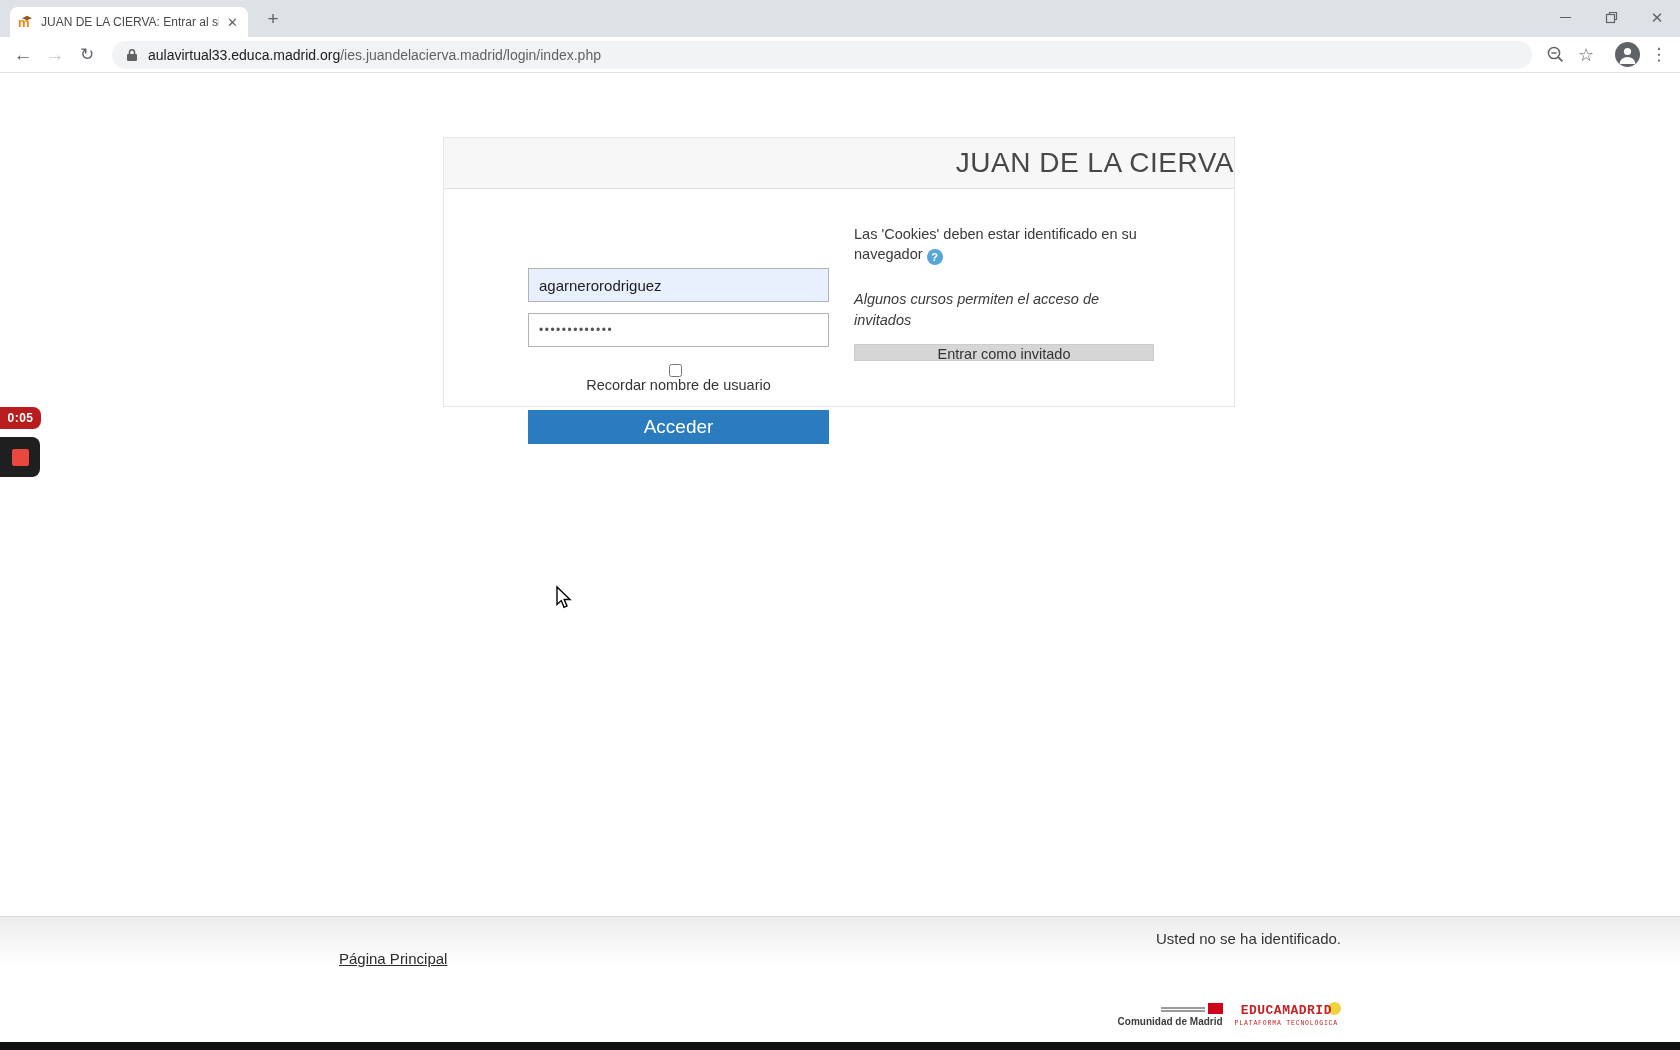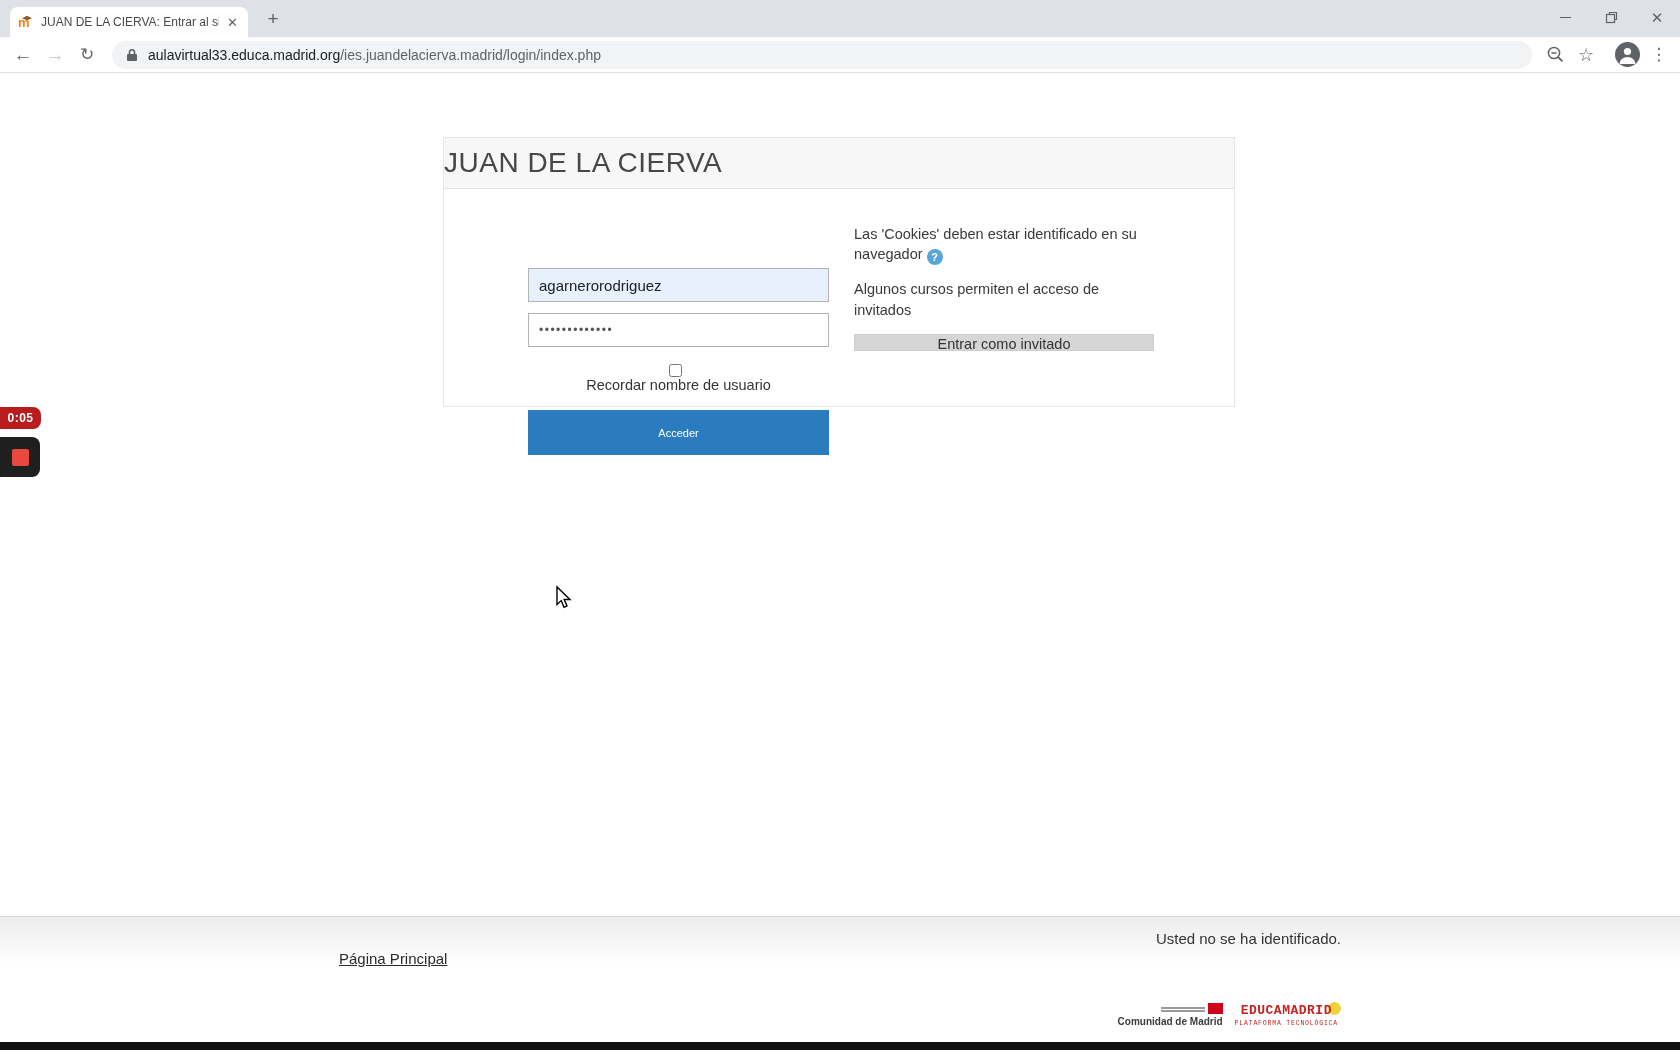--- a/index.html
+++ b/index.html
@@ -41,40 +41,40 @@
   .tb-avatar{left:1610px;width:34px;}
   .tb-menu{left:1646px;width:26px;font-size:17px;color:#5f6368;letter-spacing:0;}
   .avatar-circle{width:25px;height:25px;border-radius:50%;background:#5f6368;display:flex;
                  align-items:flex-end;justify-content:center;overflow:hidden;}
 
   
   .page{position:absolute;top:73px;left:0;width:100%;height:843px;background:#fff;}
   .panel{position:absolute;left:443px;top:64px;width:792px;height:270px;
          border:1px solid #e7e7e7;box-sizing:border-box;background:#fff;}
   .panel-header{height:50px;background:#f7f7f7;border-bottom:1px solid #e2e2e2;
-                display:flex;align-items:center;justify-content:flex-start;}
+                display:flex;align-items:center;justify-content:flex-end;}
   .site-title{font-size:28px;font-weight:300;color:#474747;letter-spacing:.5px;}
   .panel-body{display:flex;padding:35px 0 0 84px;}
   .col-left{width:301px;flex:0 0 301px;}
   .col-right{width:302px;flex:0 0 302px;margin-left:25px;}
   .txt-field{width:100%;height:34px;box-sizing:border-box;border:1px solid #b3b3b3;
              font-family:"Liberation Sans",sans-serif;font-size:15px;color:#202124;
              padding:0 10px;background:#fff;outline:none;border-radius:0;margin-top:44px;}
   .autofill{background:#e8f0fe;}
   .pw{font-size:12px;letter-spacing:1.5px;color:#555;margin-top:11px;}
   .remember-row{margin-top:17px;display:flex;align-items:center;flex-direction:column;}
   .remember-row input{width:13px;height:13px;margin:0 7px 0 1px;}
   .remember-label{font-size:14.5px;color:#353535;}
-  .btn-login{margin-top:17px;width:100%;height:45px;background:#2b7cbe;border:none;color:#fff;
-             font-family:"Liberation Sans",sans-serif;font-size:11px;cursor:pointer;}
+  .btn-login{margin-top:17px;width:100%;height:34px;background:#2b7cbe;border:none;color:#fff;
+             font-family:"Liberation Sans",sans-serif;font-size:19px;cursor:pointer;}
   .notice{font-size:14.5px;color:#3a3a3a;line-height:1.4;}
   .help-icon{display:inline-block;width:16px;height:16px;border-radius:50%;background:#57a6d8;
              color:#fff;font-size:11px;font-weight:bold;text-align:center;line-height:16px;
              vertical-align:-2px;margin-left:4px;}
-  .guest-notice{margin-top:14px;}
+  .guest-notice{margin-top:24px;font-style:italic;}
   .btn-guest{margin-top:14px;width:300px;height:17px;background:#d6d6d6;border:1px solid #cccccc;
              color:#333;font-family:"Liberation Sans",sans-serif;font-size:14.5px;cursor:pointer;}
 
   
   .rec-timer{position:absolute;left:0;top:407px;width:41px;height:22px;background:#b91c1c;
              border-radius:0 8px 8px 0;color:#fff;font-size:12px;font-weight:bold;
              display:flex;align-items:center;justify-content:center;letter-spacing:.5px;}
   .rec-stop{position:absolute;left:0;top:437px;width:40px;height:40px;background:#1f1f1f;
             border-radius:0 8px 8px 0;display:flex;align-items:center;justify-content:center;}
   .rec-stop-square{width:17px;height:17px;background:#e8483d;border-radius:2px;}

